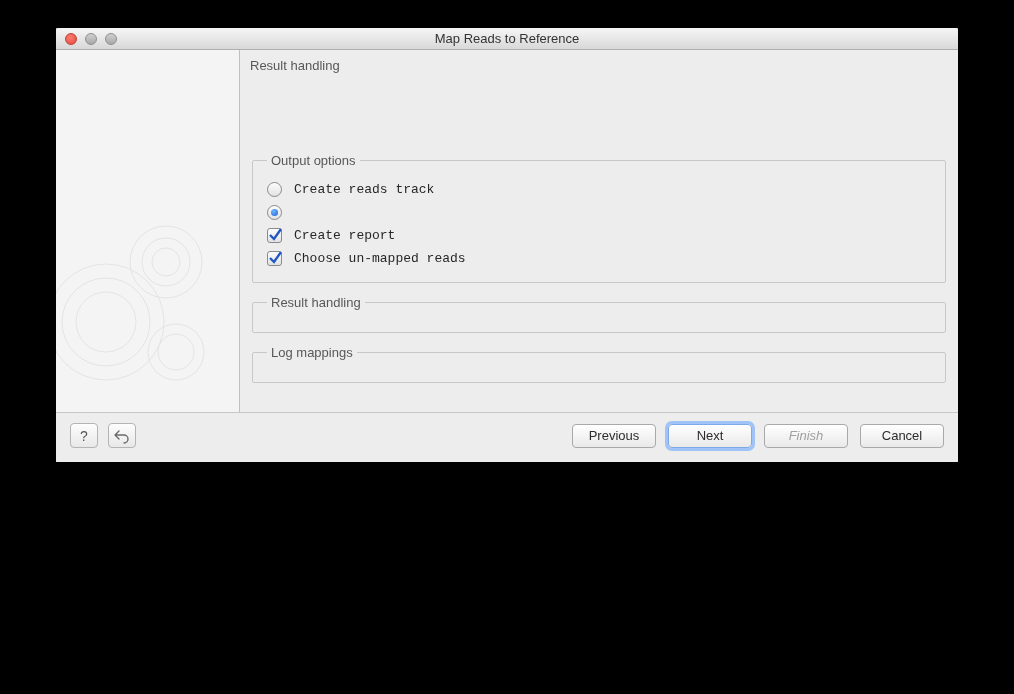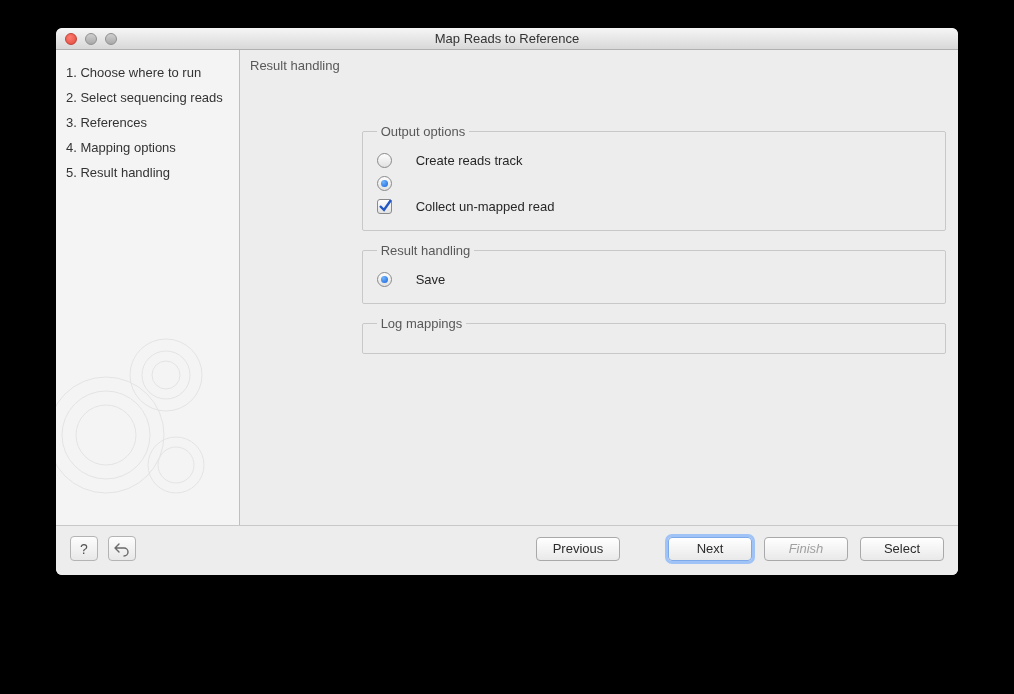--- a/index.html
+++ b/index.html
@@ -10,23 +10,23 @@
       color: #333;
       width: 1014px;
       height: 694px;
       display: flex;
       align-items: flex-start;
       justify-content: center;
       padding-top: 28px;
     }
     .window {
       width: 902px;
-      height: 547px;
-      background: #ededed;
-      border-radius: 6px;
+      height: 434px;
+      background: #ededed;
+      border-radius: 1px;
       box-shadow: 0 10px 40px rgba(0,0,0,0.6);
       display: flex;
       flex-direction: column;
       overflow: hidden;
     }
     .titlebar {
       height: 22px;
       background: linear-gradient(to bottom, #f6f6f6, #d8d8d8);
       border-bottom: 1px solid #b0b0b0;
       display: flex;
@@ -83,21 +83,21 @@
       position: absolute;
       left: -30px;
       bottom: -10px;
       width: 220px;
       height: 220px;
       opacity: 0.3;
     }
     .main {
       flex: 1;
       display: flex;
-      flex-direction: row;
+      flex-direction: column;
       background: #ededed;
     }
     .main-header {
       padding: 8px 10px 6px 10px;
       font-size: 13px;
       color: #585858;
     }
     .main-body {
       padding: 74px 12px 12px 12px;
       flex: 1;
@@ -110,22 +110,23 @@
       background: #ededed;
     }
     legend {
       font-size: 13px;
       color: #585858;
       padding: 0 4px;
     }
     .option-row {
       display: flex;
       align-items: flex-end;
-      gap: 24px;
+      gap: 12px;
       padding: 4px 0;
+      font-family: Liberation Mono, monospace;
     }
     .radio, .checkbox {
       width: 15px;
       height: 15px;
       flex-shrink: 0;
     }
     .radio {
       border-radius: 50%;
       border: 1px solid #8a8a8a;
       background: linear-gradient(#fdfdfd, #e2e2e2);
@@ -202,21 +203,20 @@
       font-size: 13px;
       color: #2c2c2c;
       display: flex;
       align-items: center;
       justify-content: center;
       padding: 0 12px;
     }
     .btn.default {
       box-shadow: 0 0 0 3px rgba(94,158,255,0.55);
       border-color: #7da9e8;
-      margin-left: 36px;
     }
     .btn.disabled {
       color: #a0a0a0;
       font-style: italic;
     }
   </style>
 </head>
 <body>
 
 <div class="window">
@@ -224,27 +224,20 @@
     <div class="traffic-lights">
       <div class="tl red"></div>
       <div class="tl gray1"></div>
       <div class="tl gray2"></div>
     </div>
     <div class="titlebar-title">Map Reads to Reference</div>
   </div>
 
   <div class="content">
     <div class="sidebar">
-      <ol>
-        <li>1. Choose where to run</li>
-        <li>2. Select sequencing reads</li>
-        <li>3. References</li>
-        <li>4. Mapping options</li>
-        <li>5. Result handling</li>
-      </ol>
       <svg class="sidebar-deco" viewBox="0 0 220 220">
         <g fill="none" stroke="#bcbcbc" stroke-width="1">
           <circle cx="80" cy="120" r="58"></circle>
           <circle cx="80" cy="120" r="44"></circle>
           <circle cx="80" cy="120" r="30"></circle>
           <circle cx="140" cy="60" r="36"></circle>
           <circle cx="140" cy="60" r="24"></circle>
           <circle cx="140" cy="60" r="14"></circle>
           <circle cx="150" cy="150" r="28"></circle>
           <circle cx="150" cy="150" r="18"></circle>
@@ -264,30 +257,34 @@
           </div>
           <div class="option-row">
             <div class="radio checked"></div>
           </div>
           <div class="option-row">
             <div class="checkbox checked">
               <svg width="15" height="15" viewBox="0 0 15 15">
                   <polyline points="2,8 6,12 13,2" fill="none" stroke="#2358c4" stroke-width="2.4"></polyline>
                 </svg>
             </div>
-            <span class="opt-label">Collect un-mapped read</span>
+            <span class="opt-label">Create report</span>
+          </div>
+          <div class="option-row">
+            <div class="checkbox checked">
+              <svg width="15" height="15" viewBox="0 0 15 15">
+                  <polyline points="2,8 6,12 13,2" fill="none" stroke="#2358c4" stroke-width="2.4"></polyline>
+                </svg>
+            </div>
+            <span class="opt-label">Choose un-mapped reads</span>
           </div>
         </fieldset>
 
         <fieldset>
           <legend>Result handling</legend>
-          <div class="option-row">
-            <div class="radio checked"></div>
-            <span class="opt-label">Save</span>
-          </div>
         </fieldset>
 
         <fieldset>
           <legend>Log mappings</legend>
         </fieldset>
 
       </div>
 
     </div>
   </div>
@@ -306,17 +303,17 @@
           <div class="btn">
           <span>Previous</span>
         </div>
           <div class="btn default">
           <span>Next</span>
         </div>
           <div class="btn disabled">
           <span>Finish</span>
         </div>
           <div class="btn">
-          <span>Select</span>
+          <span>Cancel</span>
         </div>
         </div>
       </div>
 </div>
 
 </body></html>

